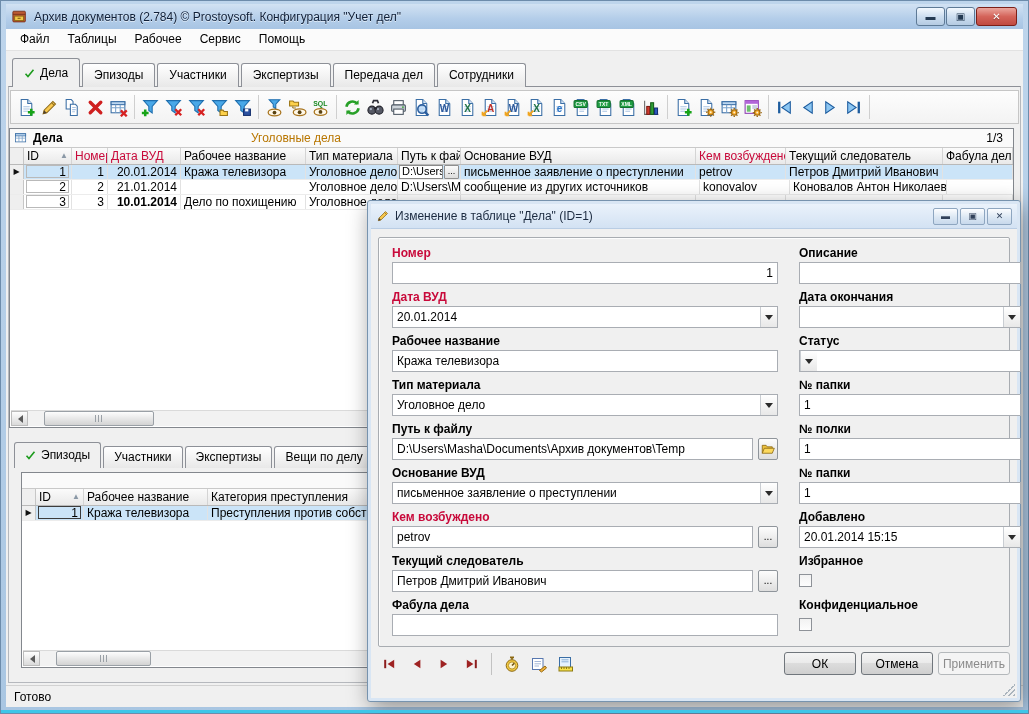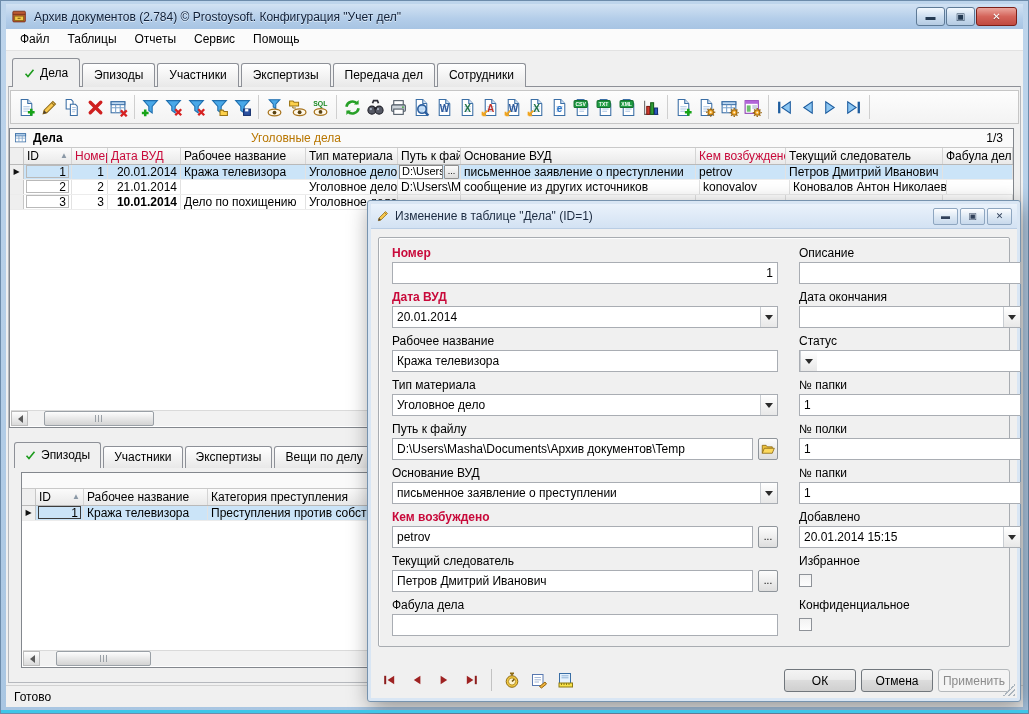--- a/index.html
+++ b/index.html
@@ -111,38 +111,38 @@
              background:linear-gradient(#fcfdff,#dbe7f3 55%,#c8d9ec);
              font-size:9px; color:#31415a; display:flex; align-items:center; justify-content:center; font-weight:bold; }
   .dlg-body { position:absolute; left:3px; right:3px; top:28px; bottom:3px; background:#f0f0f0; }
   .dlg-group { position:absolute; left:7px; right:7px; top:8px; height:410px;
                border:1px solid #a8acb1; border-radius:2px; background:#f0f0f0;
                box-shadow: inset 1px 1px 0 #fdfdfd; }
   .fld-col { position:absolute; top:0; }
   .fld-col.left  { left:13px;  width:386px; }
   .fld-col.right { left:420px; width:222px; }
   .fld { position:absolute; left:0; right:0; }
-  .fld-label { height:14px; line-height:14px; white-space:nowrap; }
+  .fld-label { height:14px; line-height:14px; white-space:nowrap;font-weight:bold; }
   .fld-label.req { color:#c8093a; font-weight:bold; }
   .fld-ctrl-row { margin-top:2px; display:flex; gap:5px; align-items:stretch; height:22px; }
   .tbox { flex:1; background:#fff; border:1px solid #a9adb3; padding:0 4px; line-height:20px;
           white-space:nowrap; overflow:hidden; }
   .tbox.r { text-align:right; }
   .combo { flex:1; background:#fff; border:1px solid #a9adb3; display:flex; overflow:hidden; }
   .combo .cb-text { flex:1; padding:0 4px; line-height:20px; white-space:nowrap; overflow:hidden; }
   .combo .cb-drop { flex:none; width:17px; border-left:1px solid #c9cdd2;
                     background:linear-gradient(#ffffff,#e8e8e8); display:flex; align-items:center; justify-content:center; }
   .cb-drop::after { content:""; width:0; height:0; border:4px solid transparent; border-top:5px solid #2a2a2a; margin-top:5px; }
   .mini-btn { flex:none; width:20px; border:1px solid #8f959b; border-radius:2px;
               background:linear-gradient(#fdfdfd,#dedede); display:flex; align-items:center; justify-content:center;
               font-size:10px; line-height:1; }
   .chkbox { width:13px; height:13px; border:1px solid #8e9298; background:linear-gradient(#f2f2f2,#fdfdfd);
             margin-top:4px; }
   .dlg-footer { position:absolute; left:7px; right:7px; bottom:6px; height:40px;
-                display:flex; align-items:flex-end; gap:3px; }
+                display:flex; align-items:flex-start; gap:3px; }
   .ft-sep { width:1px; height:22px; background:#c2c2c2; margin:0 5px; }
   .ft-ico { width:24px; height:24px; display:flex; align-items:center; justify-content:center; }
   .btn { width:72px; height:23px; border:1px solid #70767c; border-radius:3px;
          background:linear-gradient(#f4f4f4,#ebebeb 45%,#dcdcdc 50%,#cfcfcf);
          font-size:12px; display:flex; align-items:center; justify-content:center; }
   .btn.disabled { border-color:#b4b8bb; color:#8b8b8b; background:#f4f4f4; }
   .btn-group { margin-left:auto; display:flex; gap:5px; }
   .resize-grip { position:absolute; right:2px; bottom:2px; width:12px; height:12px;
                  background:
                   linear-gradient(135deg, transparent 50%, #aab4bd 50%, #aab4bd 58%, transparent 58%,
@@ -171,21 +171,21 @@
     <div class="win-btns">
       <div class="win-btn">▬</div>
       <div class="win-btn">▣</div>
       <div class="win-btn close">✕</div>
     </div>
   </div>
 
   <div class="menubar" id="menubar">
       <span class="menu-item">Файл</span>
       <span class="menu-item">Таблицы</span>
-      <span class="menu-item">Отчеты</span>
+      <span class="menu-item">Рабочее</span>
       <span class="menu-item">Сервис</span>
       <span class="menu-item">Помощь</span>
     </div>
 
   <div class="client">
     <div class="tabstrip" id="main-tabs">
         <span class="tab active">
           <span class="ico">
             <svg width="11" height="11" viewBox="0 0 18 18">
               <path d="M2.5 9.5l4 4.5L15.5 3" fill="none" stroke="#1d9b1d" stroke-width="2.6"></path>

